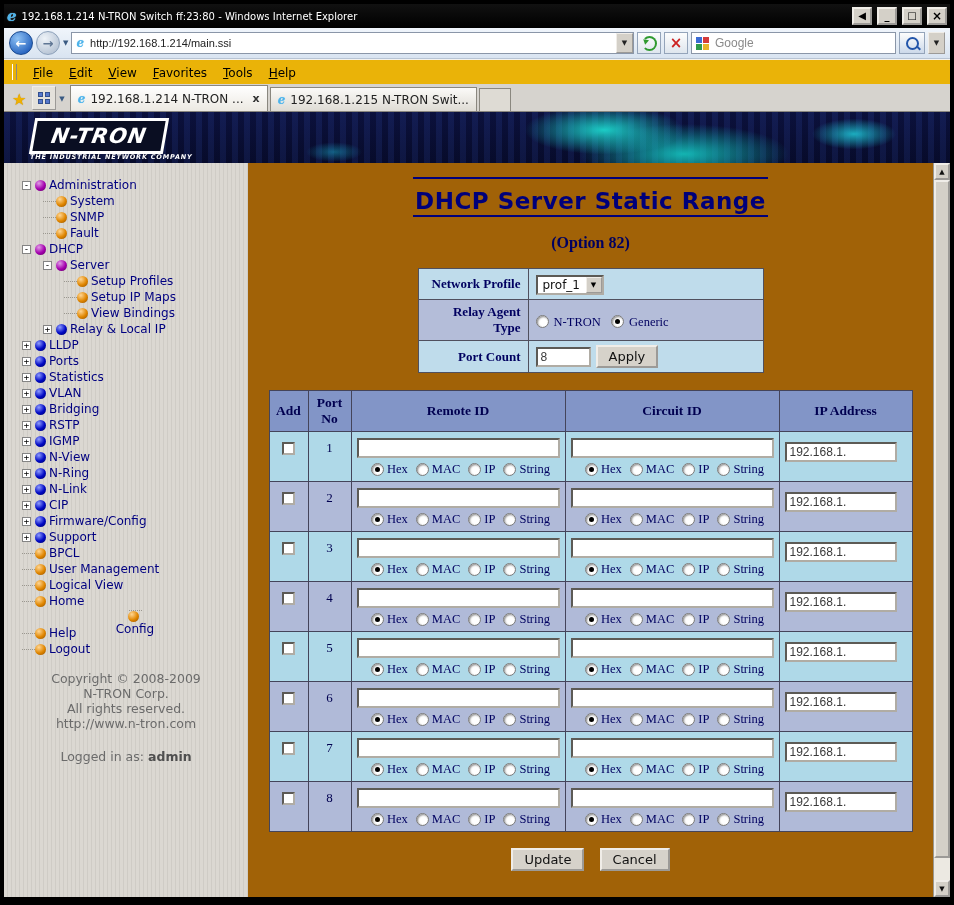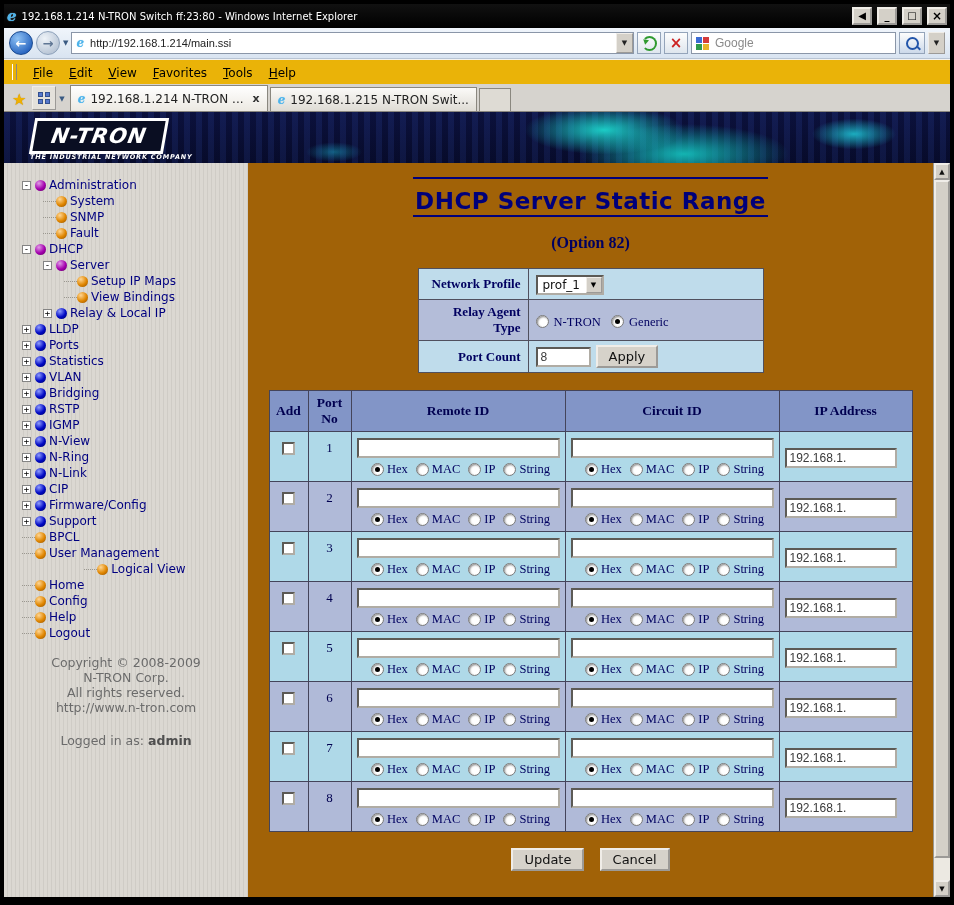--- a/index.html
+++ b/index.html
@@ -145,21 +145,21 @@
   .col-circuit{width:203px;}.col-ip{width:122px;}
   .td-center{text-align:center;}
   .checkbox{width:13px;height:13px;background:#fff;border:2px inset #b0aca4;box-sizing:border-box;
     margin:6px auto 0;}
   .port-no{font-family:"Liberation Serif",serif;font-size:13px;color:#000050;text-align:center;
     padding-top:4px;}
   .id-input{width:100%;margin-top:2px;}
   .radio-row{display:flex;align-items:center;justify-content:center;gap:3px;margin-top:4px;
     white-space:nowrap;}
   .radio-row .radio{margin-left:5px;}
-  .ip-input{width:112px;margin-top:12px;}
+  .ip-input{width:112px;margin-top:6px;}
   .bottom-btns{text-align:center;margin-top:16px;}
   .bottom-btns .btn{margin:0 5px;}
   
   .scrollbar{width:17px;background:#ece9e2;position:relative;border-left:1px solid #9a978f;box-sizing:border-box;}
   .sb-btn{position:absolute;left:0;width:16px;height:17px;background:#d4d0c8;border:2px outset #f0ede8;
     box-sizing:border-box;display:flex;align-items:center;justify-content:center;font-size:7px;color:#111;}
   .sb-up{top:0;}
   .sb-down{bottom:0;}
   .sb-thumb{position:absolute;left:0;top:17px;width:16px;height:calc(100% - 56px);background:#d4d0c8;
     border:2px outset #f0ede8;box-sizing:border-box;}
@@ -275,20 +275,25 @@
             <span class="tree-label">DHCP</span>
           </div>
           <div class="tree-item" style="padding-left: 39px;">
             <span class="expander">-</span>
             <span class="ball purple"></span>
             <span class="tree-label">Server</span>
           </div>
           <div class="tree-item" style="padding-left: 60px;">
             <span class="connector"></span>
             <span class="ball orange"></span>
+            <span class="tree-label">Setup Profiles</span>
+          </div>
+          <div class="tree-item" style="padding-left: 60px;">
+            <span class="connector"></span>
+            <span class="ball orange"></span>
             <span class="tree-label">Setup IP Maps</span>
           </div>
           <div class="tree-item" style="padding-left: 60px;">
             <span class="connector"></span>
             <span class="ball orange"></span>
             <span class="tree-label">View Bindings</span>
           </div>
           <div class="tree-item" style="padding-left: 39px;">
             <span class="expander">+</span>
             <span class="ball blue"></span>
@@ -362,31 +367,31 @@
           <div class="tree-item" style="padding-left: 18px;">
             <span class="connector"></span>
             <span class="ball orange"></span>
             <span class="tree-label">BPCL</span>
           </div>
           <div class="tree-item" style="padding-left: 18px;">
             <span class="connector"></span>
             <span class="ball orange"></span>
             <span class="tree-label">User Management</span>
           </div>
-          <div class="tree-item" style="padding-left: 18px; justify-content: center;">
+          <div class="tree-item" style="padding-left: 18px;">
             <span class="connector"></span>
             <span class="ball orange"></span>
             <span class="tree-label">Logical View</span>
           </div>
           <div class="tree-item" style="padding-left: 18px;">
             <span class="connector"></span>
             <span class="ball orange"></span>
             <span class="tree-label">Home</span>
           </div>
-          <div class="tree-item" style="padding-left: 18px;">
+          <div class="tree-item" style="padding-left: 18px; flex-direction: column;">
             <span class="connector"></span>
             <span class="ball orange"></span>
             <span class="tree-label">Config</span>
           </div>
           <div class="tree-item" style="padding-left: 18px;">
             <span class="connector"></span>
             <span class="ball orange"></span>
             <span class="tree-label">Help</span>
           </div>
           <div class="tree-item" style="padding-left: 18px;">

